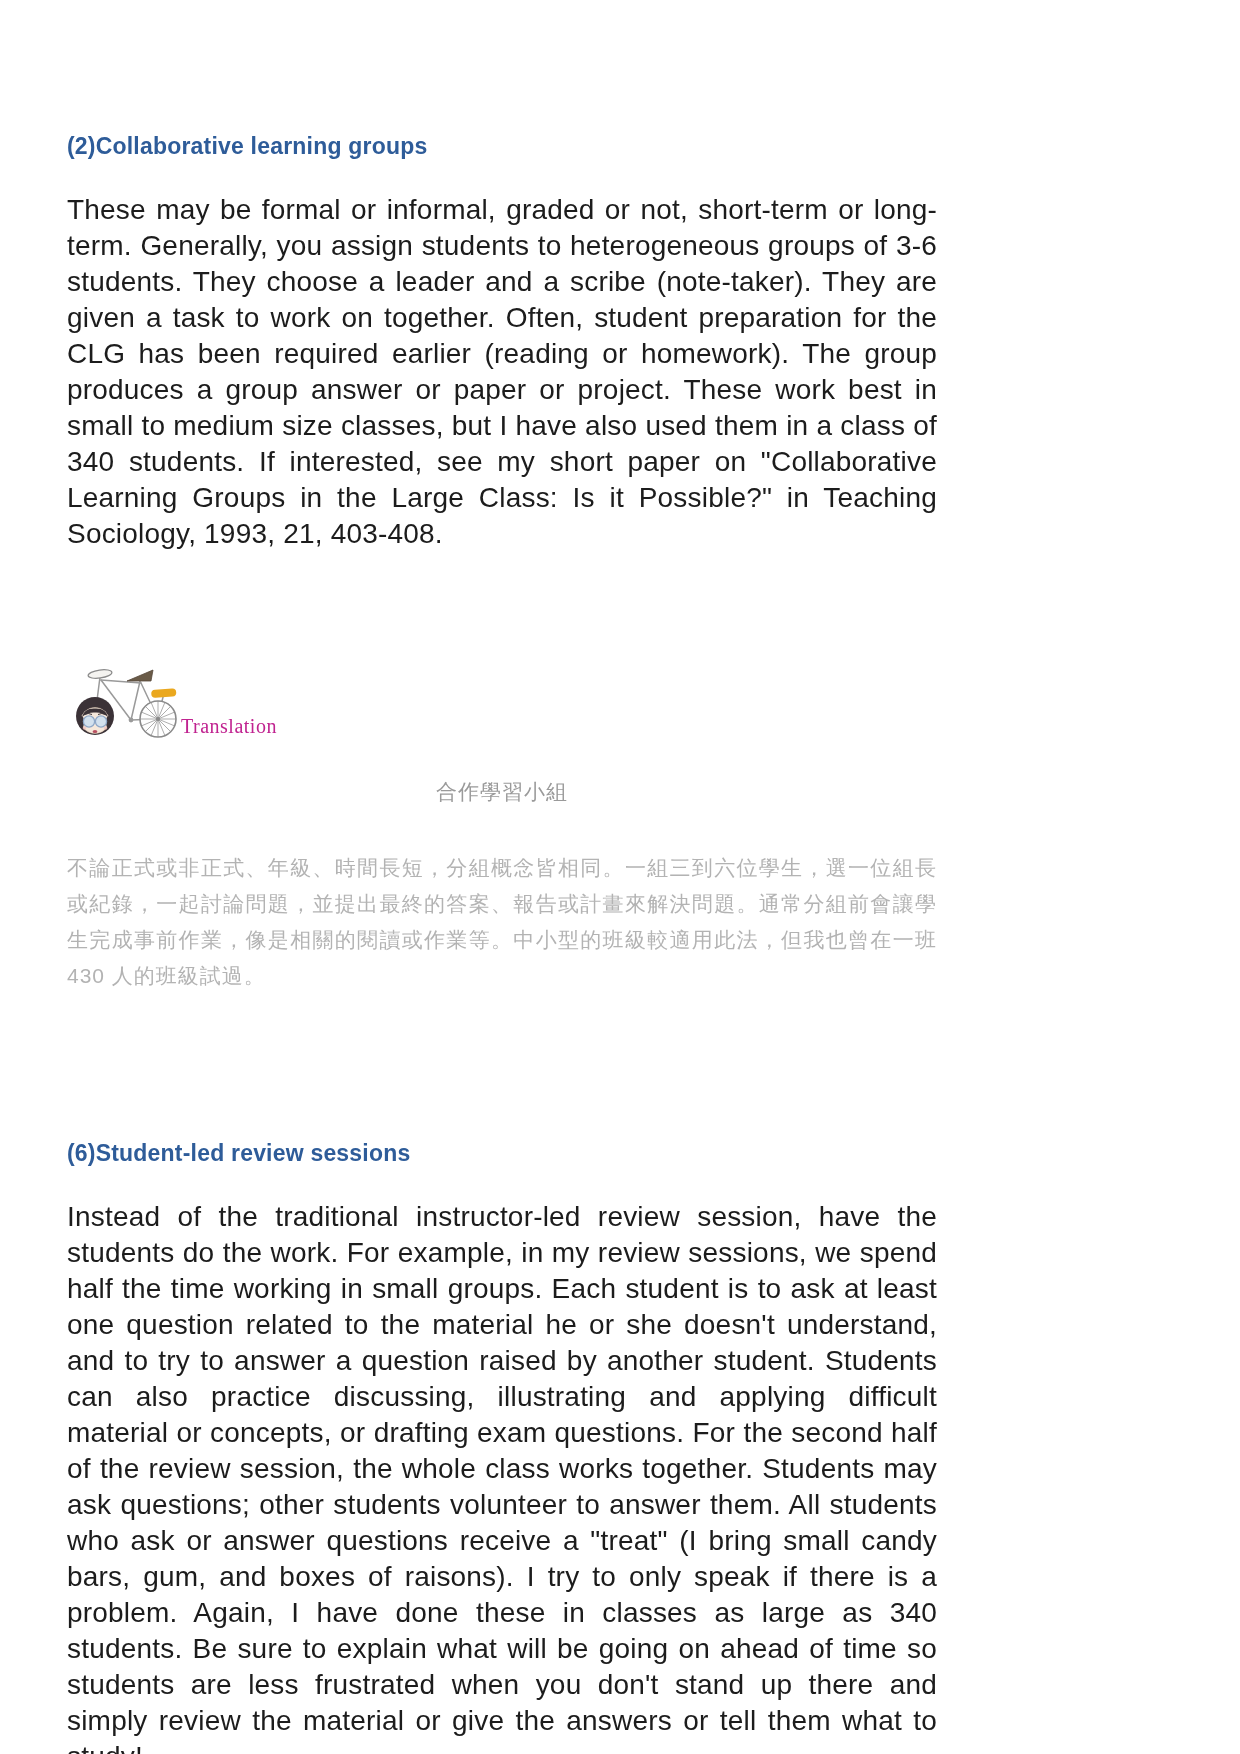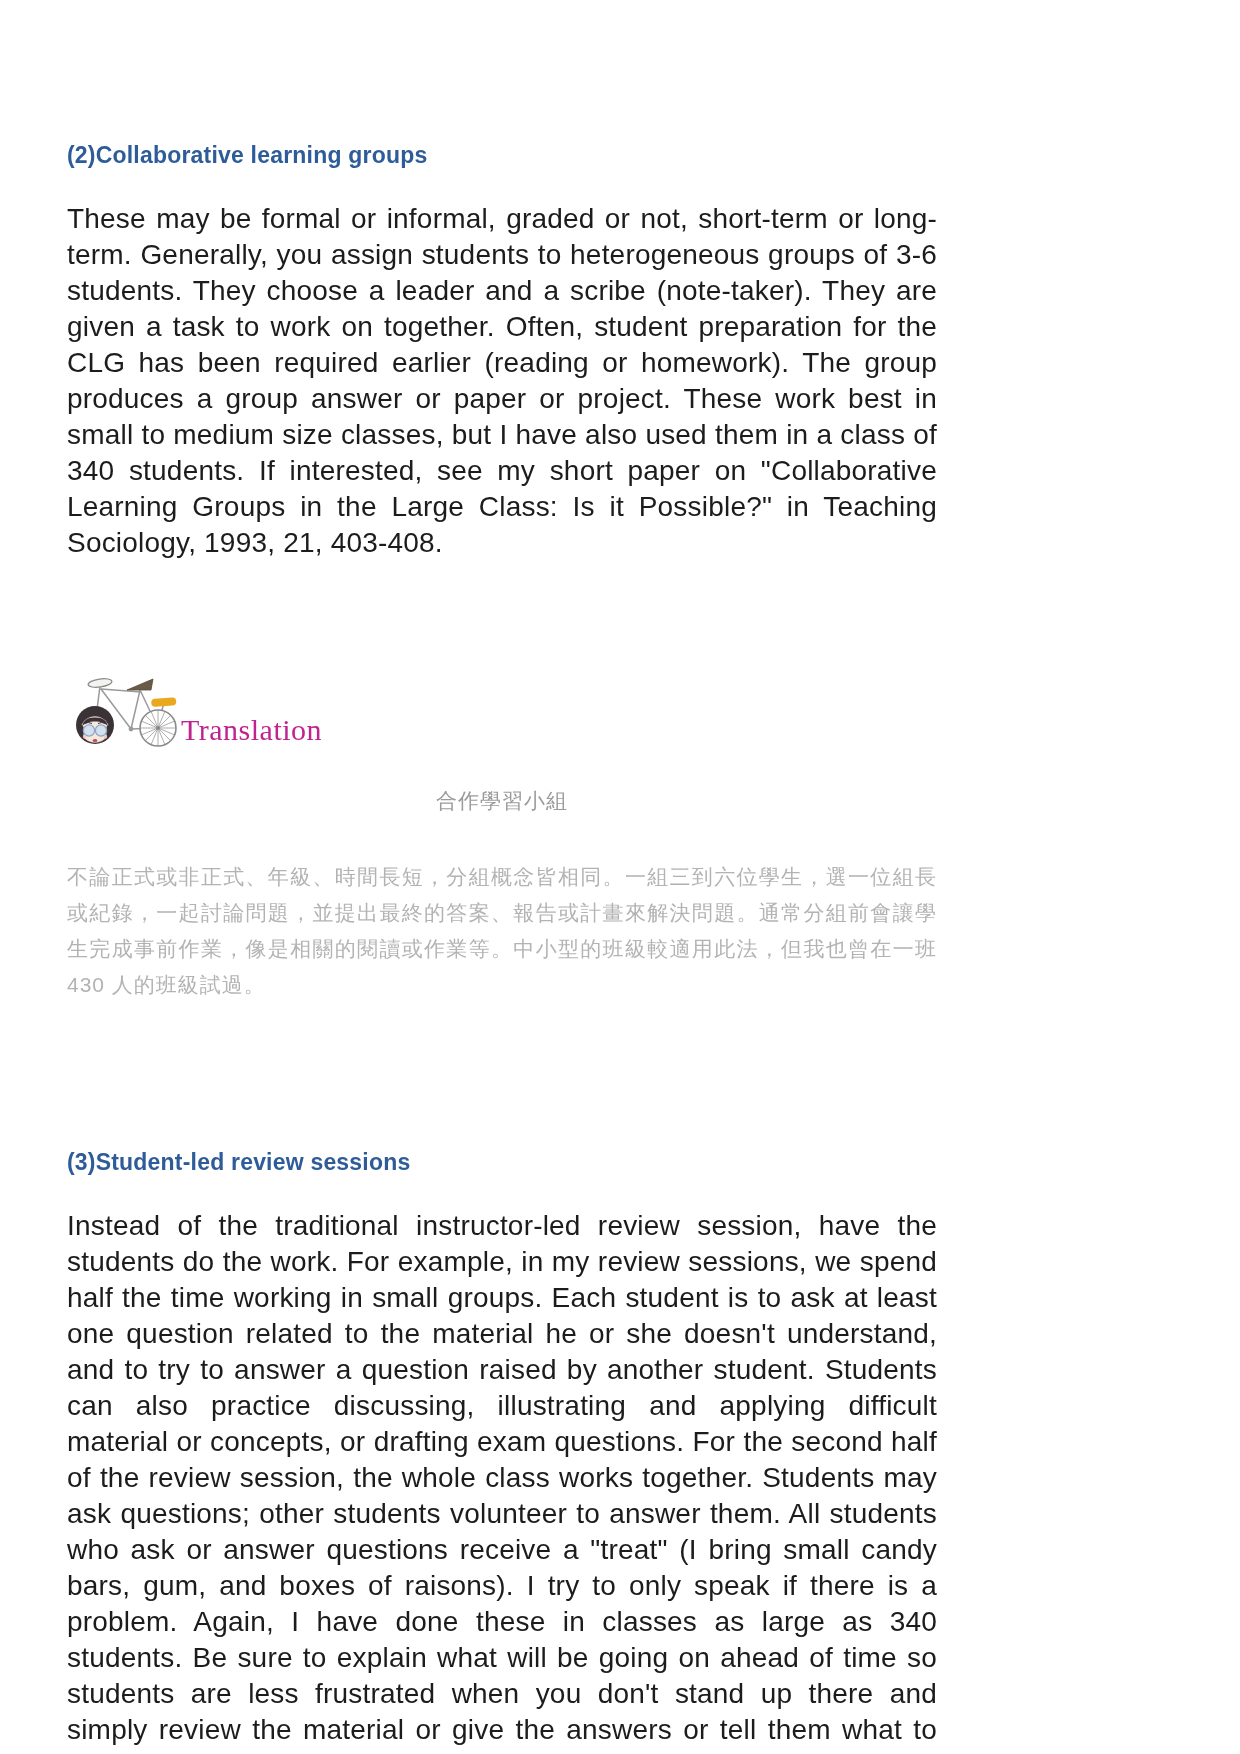--- a/index.html
+++ b/index.html
@@ -4,21 +4,21 @@
 <style>
   html, body { margin: 0; padding: 0; }
   body {
     width: 1240px; height: 1754px;
     background: #ffffff;
     overflow: hidden;
     font-family: "Liberation Sans", "DejaVu Sans", sans-serif;
   }
   .page {
     width: 1004px; height: 1754px;
-    padding: 12px 67px;
+    padding: 3px 67px;
     box-sizing: border-box;
     background: #ffffff;
   }
   .section-heading {
     margin: 0;
     font-size: 23px;
     font-weight: bold;
     color: #2e5c99;
     letter-spacing: 0.2px;
   }
@@ -34,21 +34,21 @@
   .translation-logo {
     display: flex;
     align-items: flex-end;
     height: 80px;
   }
   .s1 .translation-logo { margin-top: 112px; }
   .s2 .translation-logo { margin-top: 26px; }
   .bike-svg { width: 112px; height: 80px; flex: 0 0 auto; }
   .translation-word {
     font-family: "Liberation Serif", "DejaVu Serif", serif;
-    font-size: 30px;
+    font-size: 20px;
     color: #c02390;
     line-height: 1;
     margin: 0 0 8px 2px;
     letter-spacing: 0.5px;
   }
   .zh-heading {
     margin: 34px 0 0 0;
     font-size: 21px;
     color: #9a9a9a;
     letter-spacing: 1px;
@@ -133,21 +133,21 @@
         <use href="#bike-glyph"></use>
       </svg>
       <span class="translation-word">Translation</span>
     </div>
 
     <p class="zh-heading">合作學習小組</p>
     <p class="zh-body">不論正式或非正式、年級、時間長短，分組概念皆相同。一組三到六位學生，選一位組長或紀錄，一起討論問題，並提出最終的答案、報告或計畫來解決問題。通常分組前會讓學生完成事前作業，像是相關的閱讀或作業等。中小型的班級較適用此法，但我也曾在一班 430 人的班級試過。</p>
   </section>
 
   <section class="s2">
-    <h2 class="section-heading">(3)Student-led review sessions</h2>
+    <h2 class="section-heading">(6)Student-led review sessions</h2>
     <p class="body-en">Instead of the traditional instructor-led review session, have the students do the work. For example, in my review sessions, we spend half the time working in small groups. Each student is to ask at least one question related to the material he or she doesn't understand, and to try to answer a question raised by another student. Students can also practice discussing, illustrating and applying difficult material or concepts, or drafting exam questions. For the second half of the review session, the whole class works together. Students may ask questions; other students volunteer to answer them. All students who ask or answer questions receive a "treat" (I bring small candy bars, gum, and boxes of raisons). I try to only speak if there is a problem. Again, I have done these in classes as large as 340 students. Be sure to explain what will be going on ahead of time so students are less frustrated when you don't stand up there and simply review the material or give the answers or tell them what to study!</p>
 
     <div class="translation-logo">
       <svg class="bike-svg" viewBox="0 0 112 80">
         <use href="#bike-glyph"></use>
       </svg>
       <span class="translation-word">Translation</span>
     </div>
 
   </section>

